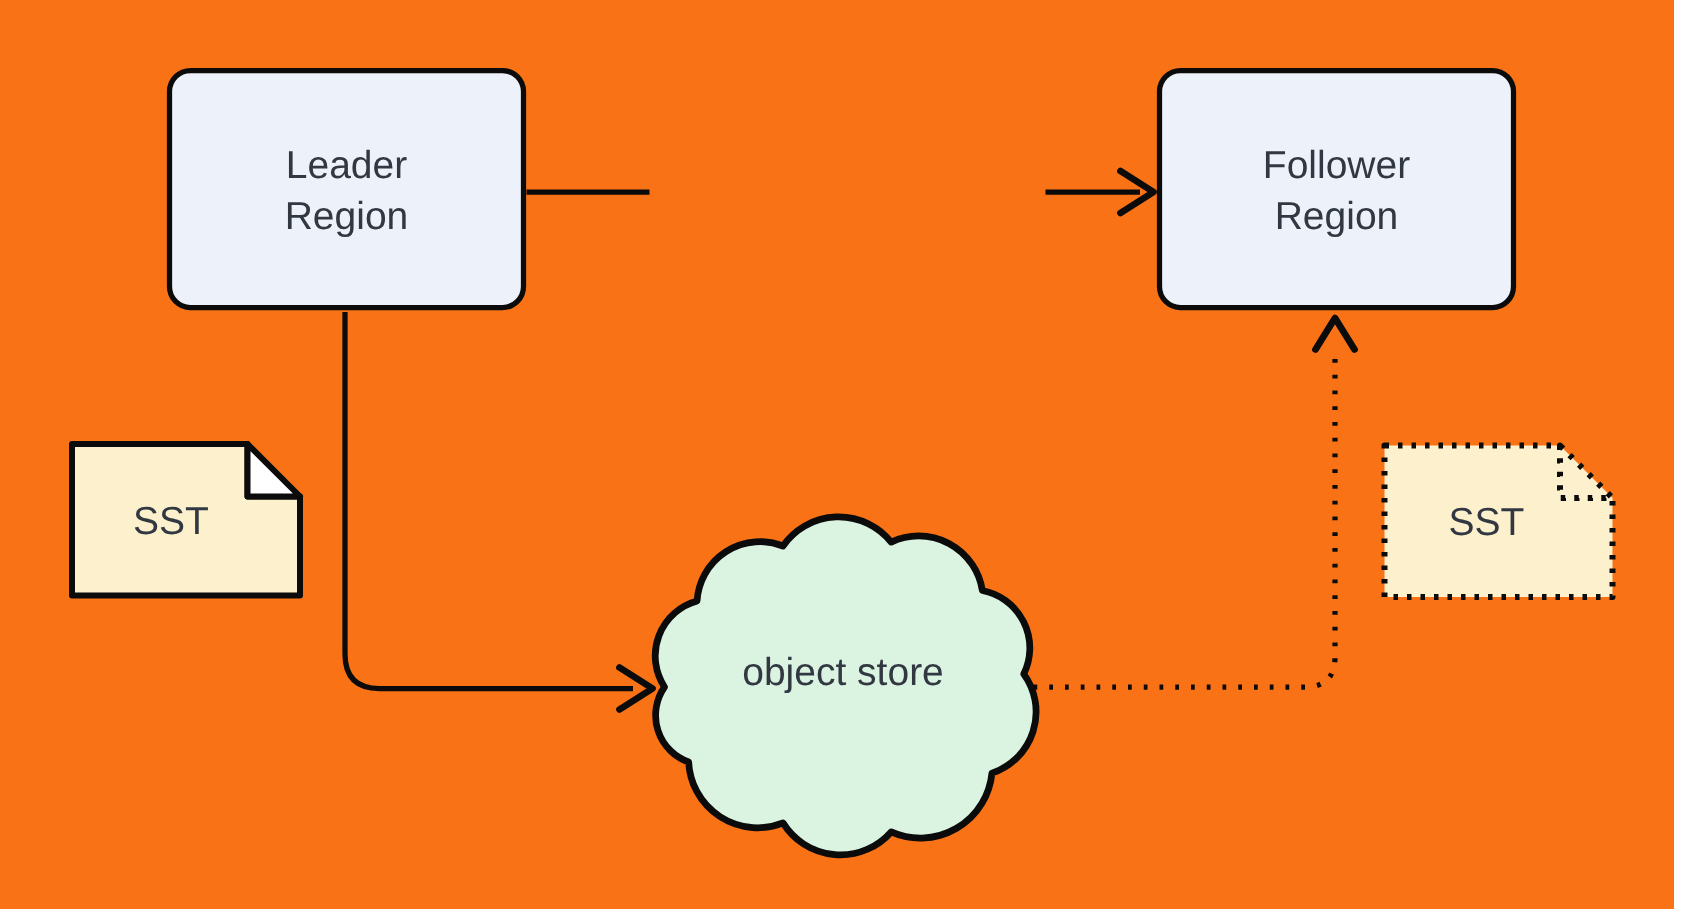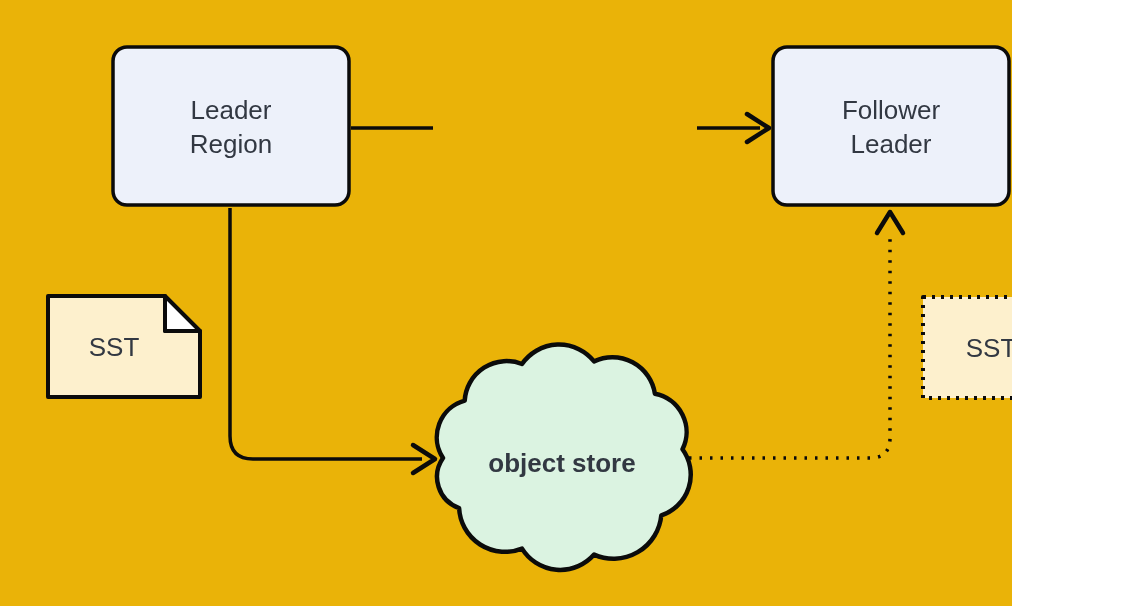--- a/index.html
+++ b/index.html
@@ -3,23 +3,23 @@
 <meta charset="utf-8">
 <style>
   html, body {
     margin: 0;
     padding: 0;
     background: #ffffff;
     font-family: "Liberation Sans", "DejaVu Sans", sans-serif;
   }
   #canvas {
     position: relative;
-    width: 1012px;
+    width: 1116px;
     height: 606px;
-    background: #eab308;
+    background: #f97316;
     overflow: hidden;
   }
   #diagram-svg {
     position: absolute;
     left: 0;
     top: 0;
   }
   .shape {
     stroke: #0b0b0b;
   }
@@ -109,22 +109,22 @@
              A48,48 0 0 1 594.1,554.6
              A45,45 0 0 1 522,548.6
              A46,46 0 0 1 459.1,508
              A33,33 0 0 1 443,458 Z" class="shape cloud-stroke" fill="#dbf3e1"></path>
   </svg>
 
   <div class="label" style="left:231px; top:127px;">Leader
 Region</div>
 
   <div class="label" style="left:891px; top:127px;">Follower
-Leader</div>
+Region</div>
 
 
-  <div class="label" style="left:562px; top:463px;font-weight:bold;">object store</div>
+  <div class="label" style="left:562px; top:448px;">object store</div>
 
   <div class="label" style="left:114px; top:347px;">SST</div>
 
   <div class="label" style="left:991px; top:348px;">SST</div>
 
 </div>
 
 </body></html>

